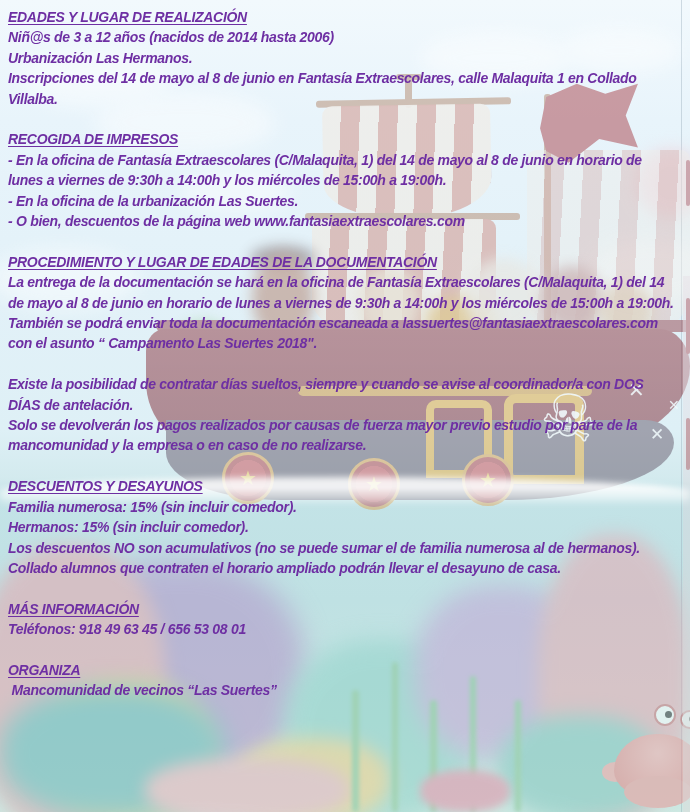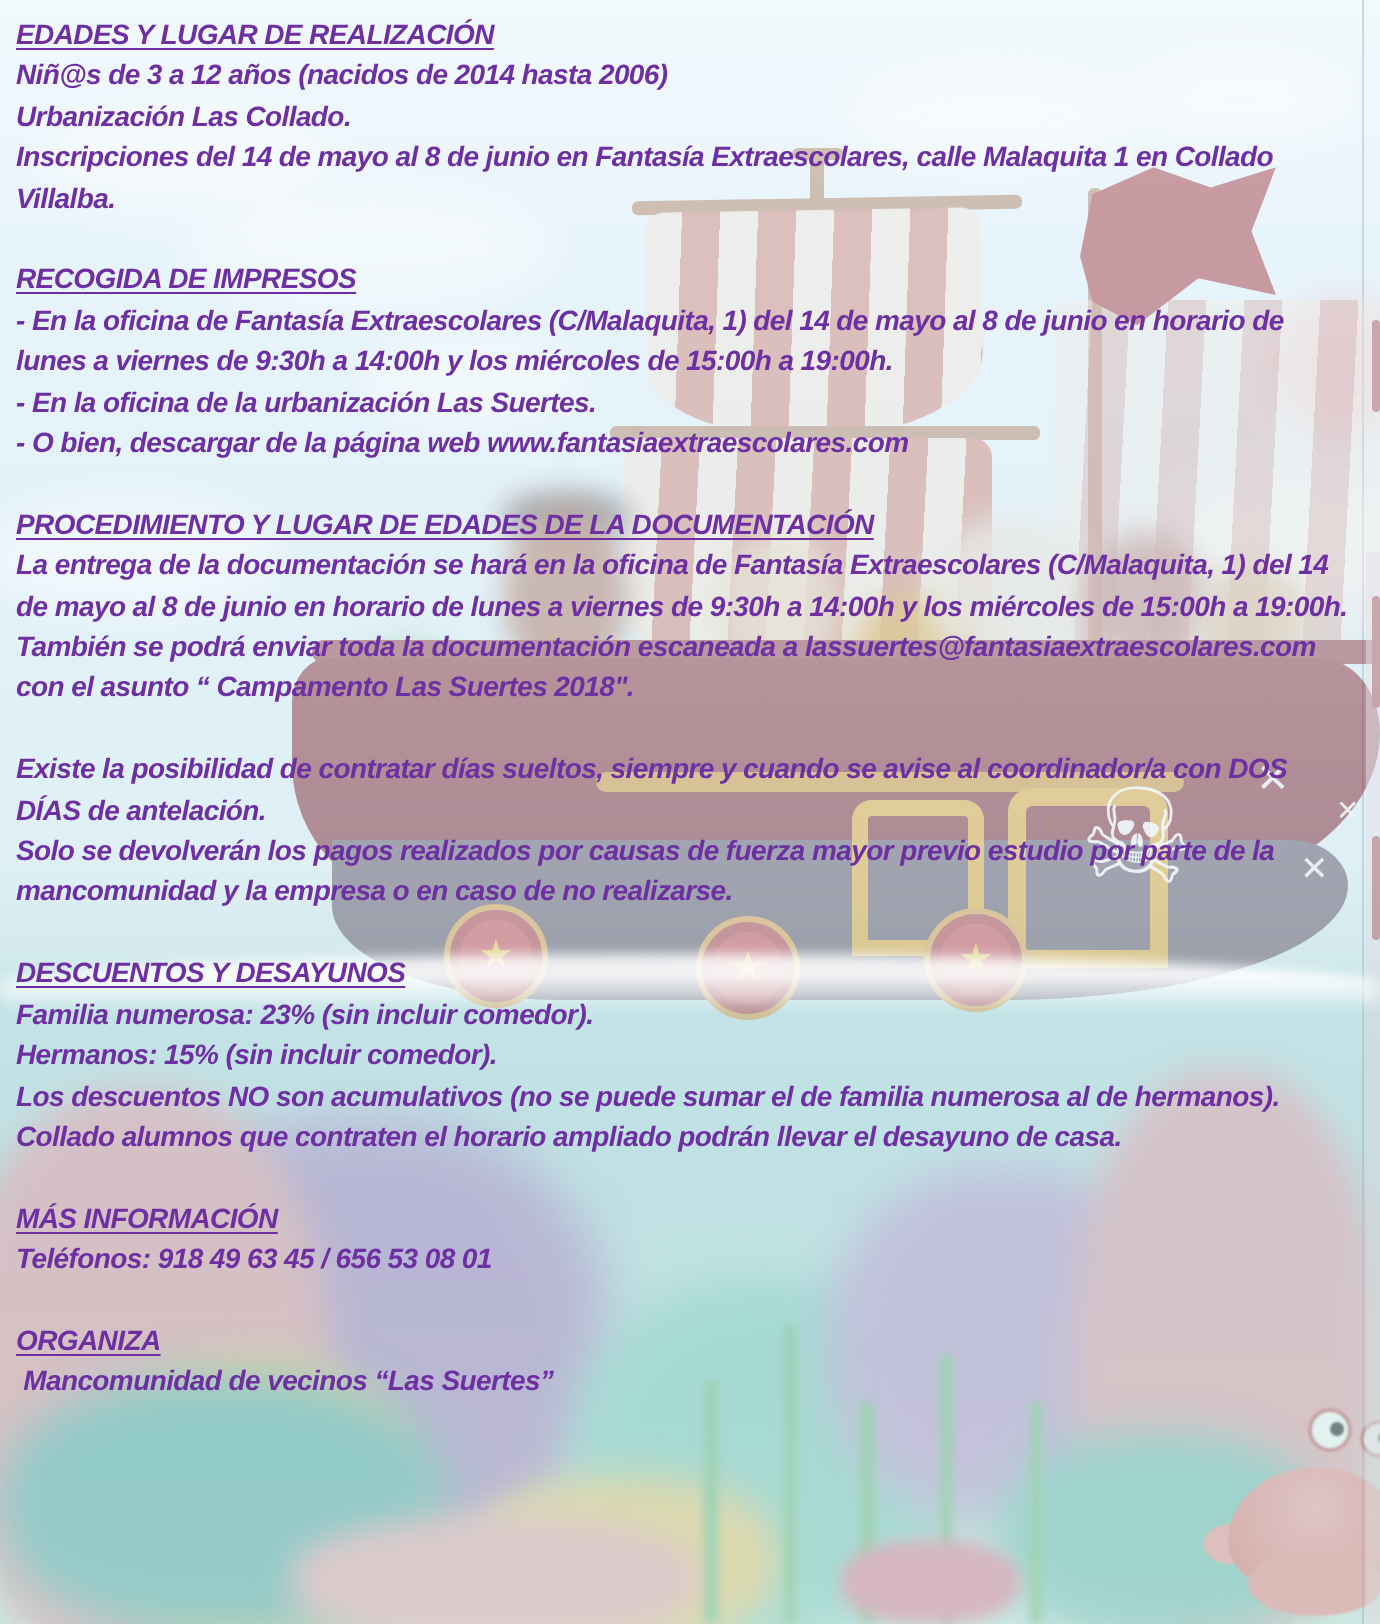--- a/index.html
+++ b/index.html
@@ -193,31 +193,31 @@
 
   <div class="abs wave1"></div>
   <div class="abs wave2"></div>
   <div class="abs edgeline"></div>
 
   <div class="content" style="color: rgb(110, 47, 163);">
   <section class="sec">
     <h2 class="heading">EDADES Y LUGAR DE REALIZACIÓN</h2>
     <div>
           <div class="para">Niñ@s de 3 a 12 años (nacidos de 2014 hasta 2006)</div>
-          <div class="para">Urbanización Las Collado.</div>
+          <div class="para">Urbanización Las Hermanos.</div>
           <div class="para">Inscripciones del 14 de mayo al 8 de junio en Fantasía Extraescolares, calle Malaquita 1 en Collado Villalba.</div>
         </div>
   </section>
 
   <section class="sec">
     <h2 class="heading">RECOGIDA DE IMPRESOS</h2>
     <div>
           <div class="para">- En la oficina de Fantasía Extraescolares (C/Malaquita, 1) del 14 de mayo al 8 de junio en horario de lunes a viernes de 9:30h a 14:00h y los miércoles de 15:00h a 19:00h.</div>
           <div class="para">- En la oficina de la urbanización Las Suertes.</div>
-          <div class="para">- O bien, descargar de la página web www.fantasiaextraescolares.com</div>
+          <div class="para">- O bien, descuentos de la página web www.fantasiaextraescolares.com</div>
         </div>
   </section>
 
   <section class="sec">
     <h2 class="heading">PROCEDIMIENTO Y LUGAR DE EDADES DE LA DOCUMENTACIÓN</h2>
     <div>
           <div class="para">La entrega de la documentación se hará en la oficina de Fantasía Extraescolares (C/Malaquita, 1) del 14 de mayo al 8 de junio en horario de lunes a viernes de 9:30h a 14:00h y los miércoles de 15:00h a 19:00h.</div>
           <div class="para">También se podrá enviar toda la documentación escaneada a lassuertes@fantasiaextraescolares.com con el asunto “ Campamento Las Suertes 2018".</div>
         </div>
   </section>
@@ -225,21 +225,21 @@
   <section class="sec">
     <div>
           <div class="para">Existe la posibilidad de contratar días sueltos, siempre y cuando se avise al coordinador/a con DOS DÍAS de antelación.</div>
           <div class="para">Solo se devolverán los pagos realizados por causas de fuerza mayor previo estudio por parte de la mancomunidad y la empresa o en caso de no realizarse.</div>
         </div>
   </section>
 
   <section class="sec">
     <h2 class="heading">DESCUENTOS Y DESAYUNOS</h2>
     <div>
-          <div class="para">Familia numerosa: 23% (sin incluir comedor).</div>
+          <div class="para">Familia numerosa: 15% (sin incluir comedor).</div>
           <div class="para">Hermanos: 15% (sin incluir comedor).</div>
           <div class="para">Los descuentos NO son acumulativos (no se puede sumar el de familia numerosa al de hermanos).</div>
           <div class="para">Collado alumnos que contraten el horario ampliado podrán llevar el desayuno de casa.</div>
         </div>
   </section>
 
   <section class="sec">
     <h2 class="heading">MÁS INFORMACIÓN</h2>
     <div>
           <div class="para">Teléfonos: 918 49 63 45 / 656 53 08 01</div>

